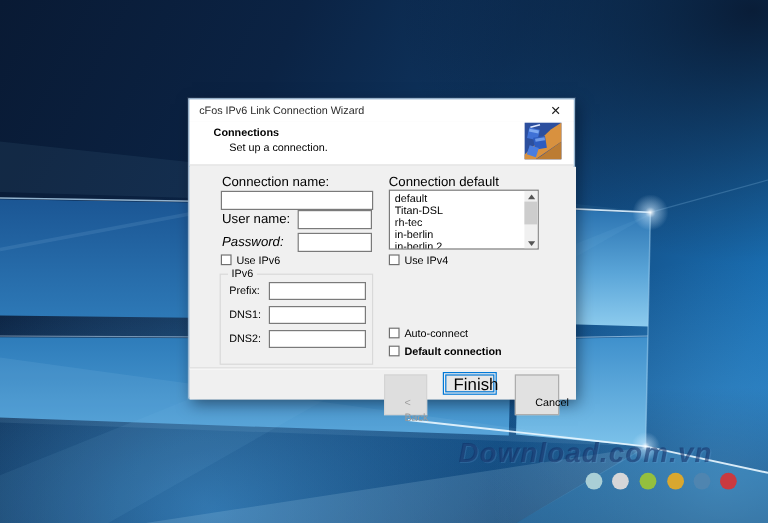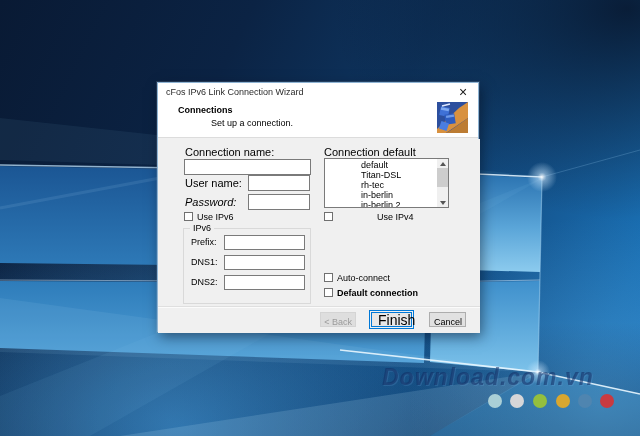--- a/index.html
+++ b/index.html
@@ -32,21 +32,21 @@
     font-size:9px;color:#000;
   }
   .titlebar{position:absolute;left:0;top:0;width:100%;height:18px;background:#fff;}
   .titlebar .title{position:absolute;left:8px;top:4px;font-size:9px;color:#2b2b2b;white-space:nowrap;}
   .close-btn{
     position:absolute;right:8px;top:2px;width:14px;height:14px;
     font-size:14px;line-height:14px;text-align:center;color:#1a1a1a;cursor:pointer;
   }
   .header{position:absolute;left:0;top:18px;width:100%;height:37px;background:#fff;border-bottom:1px solid #dcdcdc;}
   .h-title{position:absolute;left:20px;top:4px;font-weight:bold;font-size:9px;}
-  .h-sub{position:absolute;left:33px;top:17px;font-size:9px;margin-left:20px;}
+  .h-sub{position:absolute;left:33px;top:17px;font-size:9px;}
   .banner{position:absolute;left:279px;top:1px;width:31px;height:31px;}
 
   .dlg-body{position:absolute;left:0;top:56px;width:322px;height:194px;background:#f0f0f0;}
 
   .lbl{position:absolute;font-size:11px;white-space:nowrap;color:#000;}
   .tbox{
     position:absolute;background:#fff;border:1px solid #7a7a7a;
     font-family:"Liberation Sans","DejaVu Sans",sans-serif;font-size:9px;padding:0 2px;outline:none;
   }
 
@@ -54,36 +54,36 @@
   .conn-label{left:27px;top:7px;}
   .conn-input{left:26px;top:20px;width:127px;height:16px;}
   .user-label{left:27px;top:36px;line-height:16px;}
   .user-input{left:90px;top:36px;width:62px;height:16px;}
   .pass-label{left:27px;top:55px;line-height:16px;font-style:italic;}
   .pass-input{left:90px;top:55px;width:62px;height:16px;}
 
   
   .prof-label{left:166px;top:7px;}
   .listbox{position:absolute;left:166px;top:19px;width:125px;height:50px;background:#fff;border:1px solid #7a7a7a;overflow:hidden;}
-  .list-items{position:absolute;left:0;top:1px;right:12px;padding-left:32px;}
+  .list-items{position:absolute;left:0;top:1px;right:12px;}
   .list-item{height:10px;line-height:10px;padding-left:4px;font-size:9px;white-space:nowrap;}
   .scrollbar{position:absolute;right:0;top:0;bottom:0;width:11px;background:#f0f0f0;}
   .sb-up,.sb-down{position:absolute;left:0;width:11px;height:9px;}
   .sb-up{top:0;} .sb-down{bottom:0;}
   .sb-up::after,.sb-down::after{content:"";position:absolute;left:2.5px;}
   .sb-up::after{top:3px;border-left:3px solid transparent;border-right:3px solid transparent;border-bottom:4px solid #555;}
   .sb-down::after{top:3px;border-left:3px solid transparent;border-right:3px solid transparent;border-top:4px solid #555;}
   .sb-thumb{position:absolute;left:0;top:9px;width:11px;height:19px;background:#cdcdcd;}
 
   
   .chk{position:absolute;display:flex;align-items:flex-start;height:10px;}
   .chk .box{width:9px;height:9px;background:#fff;border:1px solid #707070;margin-right:4px;flex:0 0 auto;}
   .chk .ctext{font-size:9px;white-space:nowrap;line-height:10px;}
   .chk-ipv6{left:26px;top:73px;}
-  .chk-ipv4{left:166px;top:73px;gap:40px;}
+  .chk-ipv4{left:166px;top:73px;}
   .chk-auto{left:166px;top:134px;}
   .chk-def{left:166px;top:149px;font-weight:bold;}
 
   
   .group{position:absolute;border:1px solid #d9d9d9;}
   .group .legend{position:absolute;top:-6px;left:6px;background:#f0f0f0;padding:0 3px;font-size:9px;line-height:10px;}
   .grp-ipv6{left:25px;top:89px;width:128px;height:76px;}
   .grp-ipv4{left:165px;top:89px;width:126px;height:41px;}
   .grp-ipv6 .g-lbl{position:absolute;font-size:9px;line-height:15px;white-space:nowrap;}
   .prefix-label{left:7px;top:6px;}
@@ -93,21 +93,21 @@
   .dns2-label{left:7px;top:46px;}
   .dns2-input{left:40px;top:46px;width:81px;height:15px;}
   .priv-label{position:absolute;left:7px;top:6px;font-size:9px;white-space:nowrap;}
   .priv-input{left:6px;top:17px;width:112px;height:15px;}
 
   .separator{position:absolute;left:0;top:167px;width:322px;height:1px;background:#dfdfdf;box-shadow:0 1px 0 #fbfbfb;}
 
   
   .btn{
     position:absolute;height:15px;font-size:9px;line-height:13px;text-align:right;
-    background:#e1e1e1;border:1px solid #adadad;padding:3px;cursor:pointer;
+    background:#e1e1e1;border:1px solid #adadad;padding:16px;cursor:pointer;
     font-family:"Liberation Sans","DejaVu Sans",sans-serif;color:#000;
   }
   .btn-back{left:162px;top:173px;width:36px;background:#dedede;border-color:#d4d4d4;color:#9b9b9b;cursor:default;}
   .finish-ring{position:absolute;left:211px;top:171px;width:45px;height:19px;border:1px solid #0078d7;background:#f0f0f0;padding:1px;}
   .btn-finish{position:relative;width:100%;height:100%;font-size:14px;line-height:13px;text-align:center;background:#e7e7e7;border:1px solid #0078d7;cursor:pointer;font-family:"Liberation Sans","DejaVu Sans",sans-serif;}
   .btn-cancel{left:271px;top:173px;width:37px;}
 </style>
 </head>
 <body>
 

